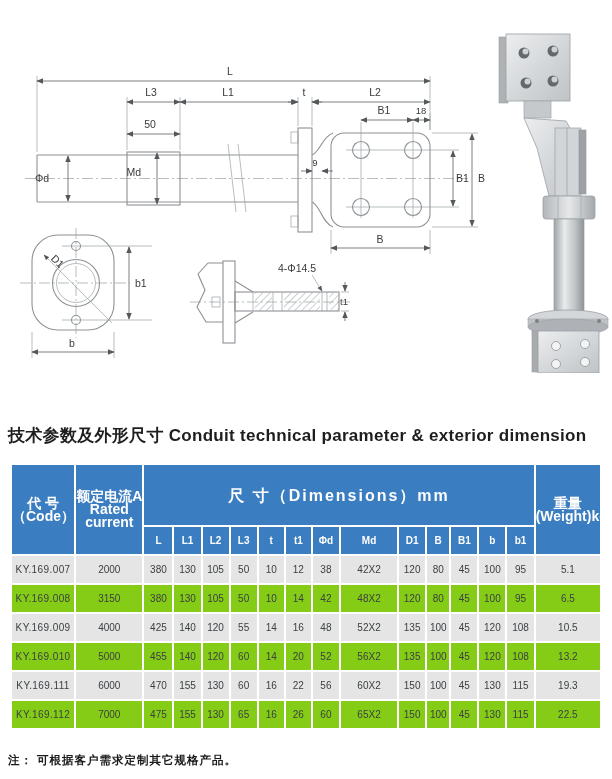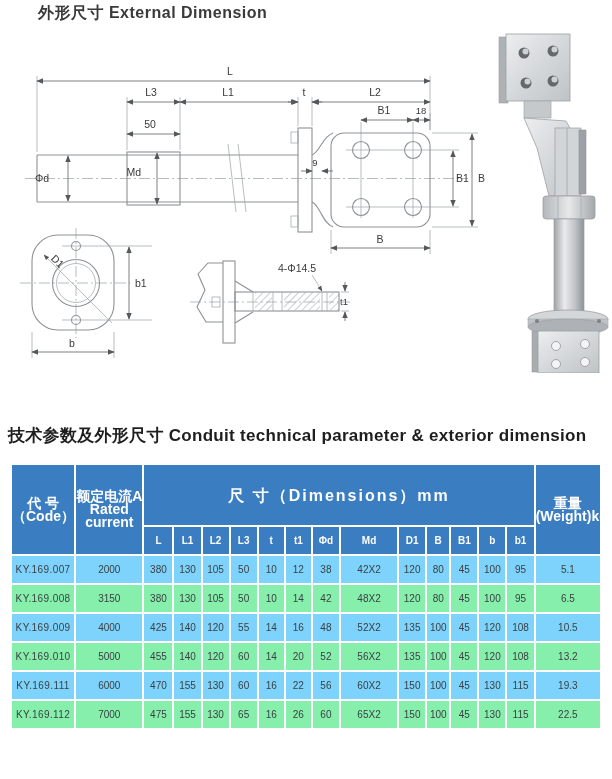--- a/index.html
+++ b/index.html
@@ -18,31 +18,30 @@
   .cl{stroke:#9aa0a4;stroke-width:.7;fill:none;stroke-dasharray:11 3 2 3;}
   .lbl{font:10.5px "Liberation Sans",sans-serif;fill:#3a3a3a;}
   .lbls{font:9.5px "Liberation Sans",sans-serif;fill:#3a3a3a;}
   
   #tablewrap{position:absolute;left:10px;top:463px;width:592px;}
   table{border-collapse:collapse;table-layout:fixed;width:592px;}
   th,td{border:2px solid #fff;padding:0;text-align:center;vertical-align:middle;overflow:hidden;}
   th.h{background:#3a7dc0;color:#fdfdfd;font-size:14px;font-weight:bold;height:60px;line-height:13px;}
   th.sub{background:#3a7dc0;color:#fdfdfd;font-size:10px;font-weight:bold;height:27px;}
   th.dims{letter-spacing:2px;font-size:16px;}
-  tr.odd td{background:#7dd3fc;}
-  tr.even td{background:#86efac;}
+  tr.odd td{background:#e5e5e5;}
+  tr.even td{background:#84cc16;}
   td{font-size:10px;color:#3c4043;height:27px;}
   td.code{letter-spacing:.4px;}
 </style>
 </head>
 <body>
 
 <div id="page">
 
-  <div class="title1">外形尺寸 External Dimension</div>
 
   <svg id="drawing" width="500" height="345" viewBox="0 0 500 345">
     <defs>
       <marker id="arr" viewBox="0 0 10 10" refX="9" refY="5" markerWidth="8" markerHeight="8" orient="auto-start-reverse">
         <path d="M0,1 L10,5 L0,9 Z" fill="#55585b"></path>
       </marker>
       <pattern id="hatch" width="5" height="5" patternUnits="userSpaceOnUse" patternTransform="rotate(45)">
         <line x1="0" y1="0" x2="0" y2="5" stroke="#9aa0a4" stroke-width="1"></line>
       </pattern>
     </defs>
@@ -405,14 +404,15 @@
             <td>100</td>
             <td>45</td>
             <td>130</td>
             <td>115</td>
             <td>22.5</td>
           </tr>
         </tbody>
     </table>
   </div>
 
+  <div class="note">注： 可根据客户需求定制其它规格产品。</div>
 
 </div>
 
 </body></html>

